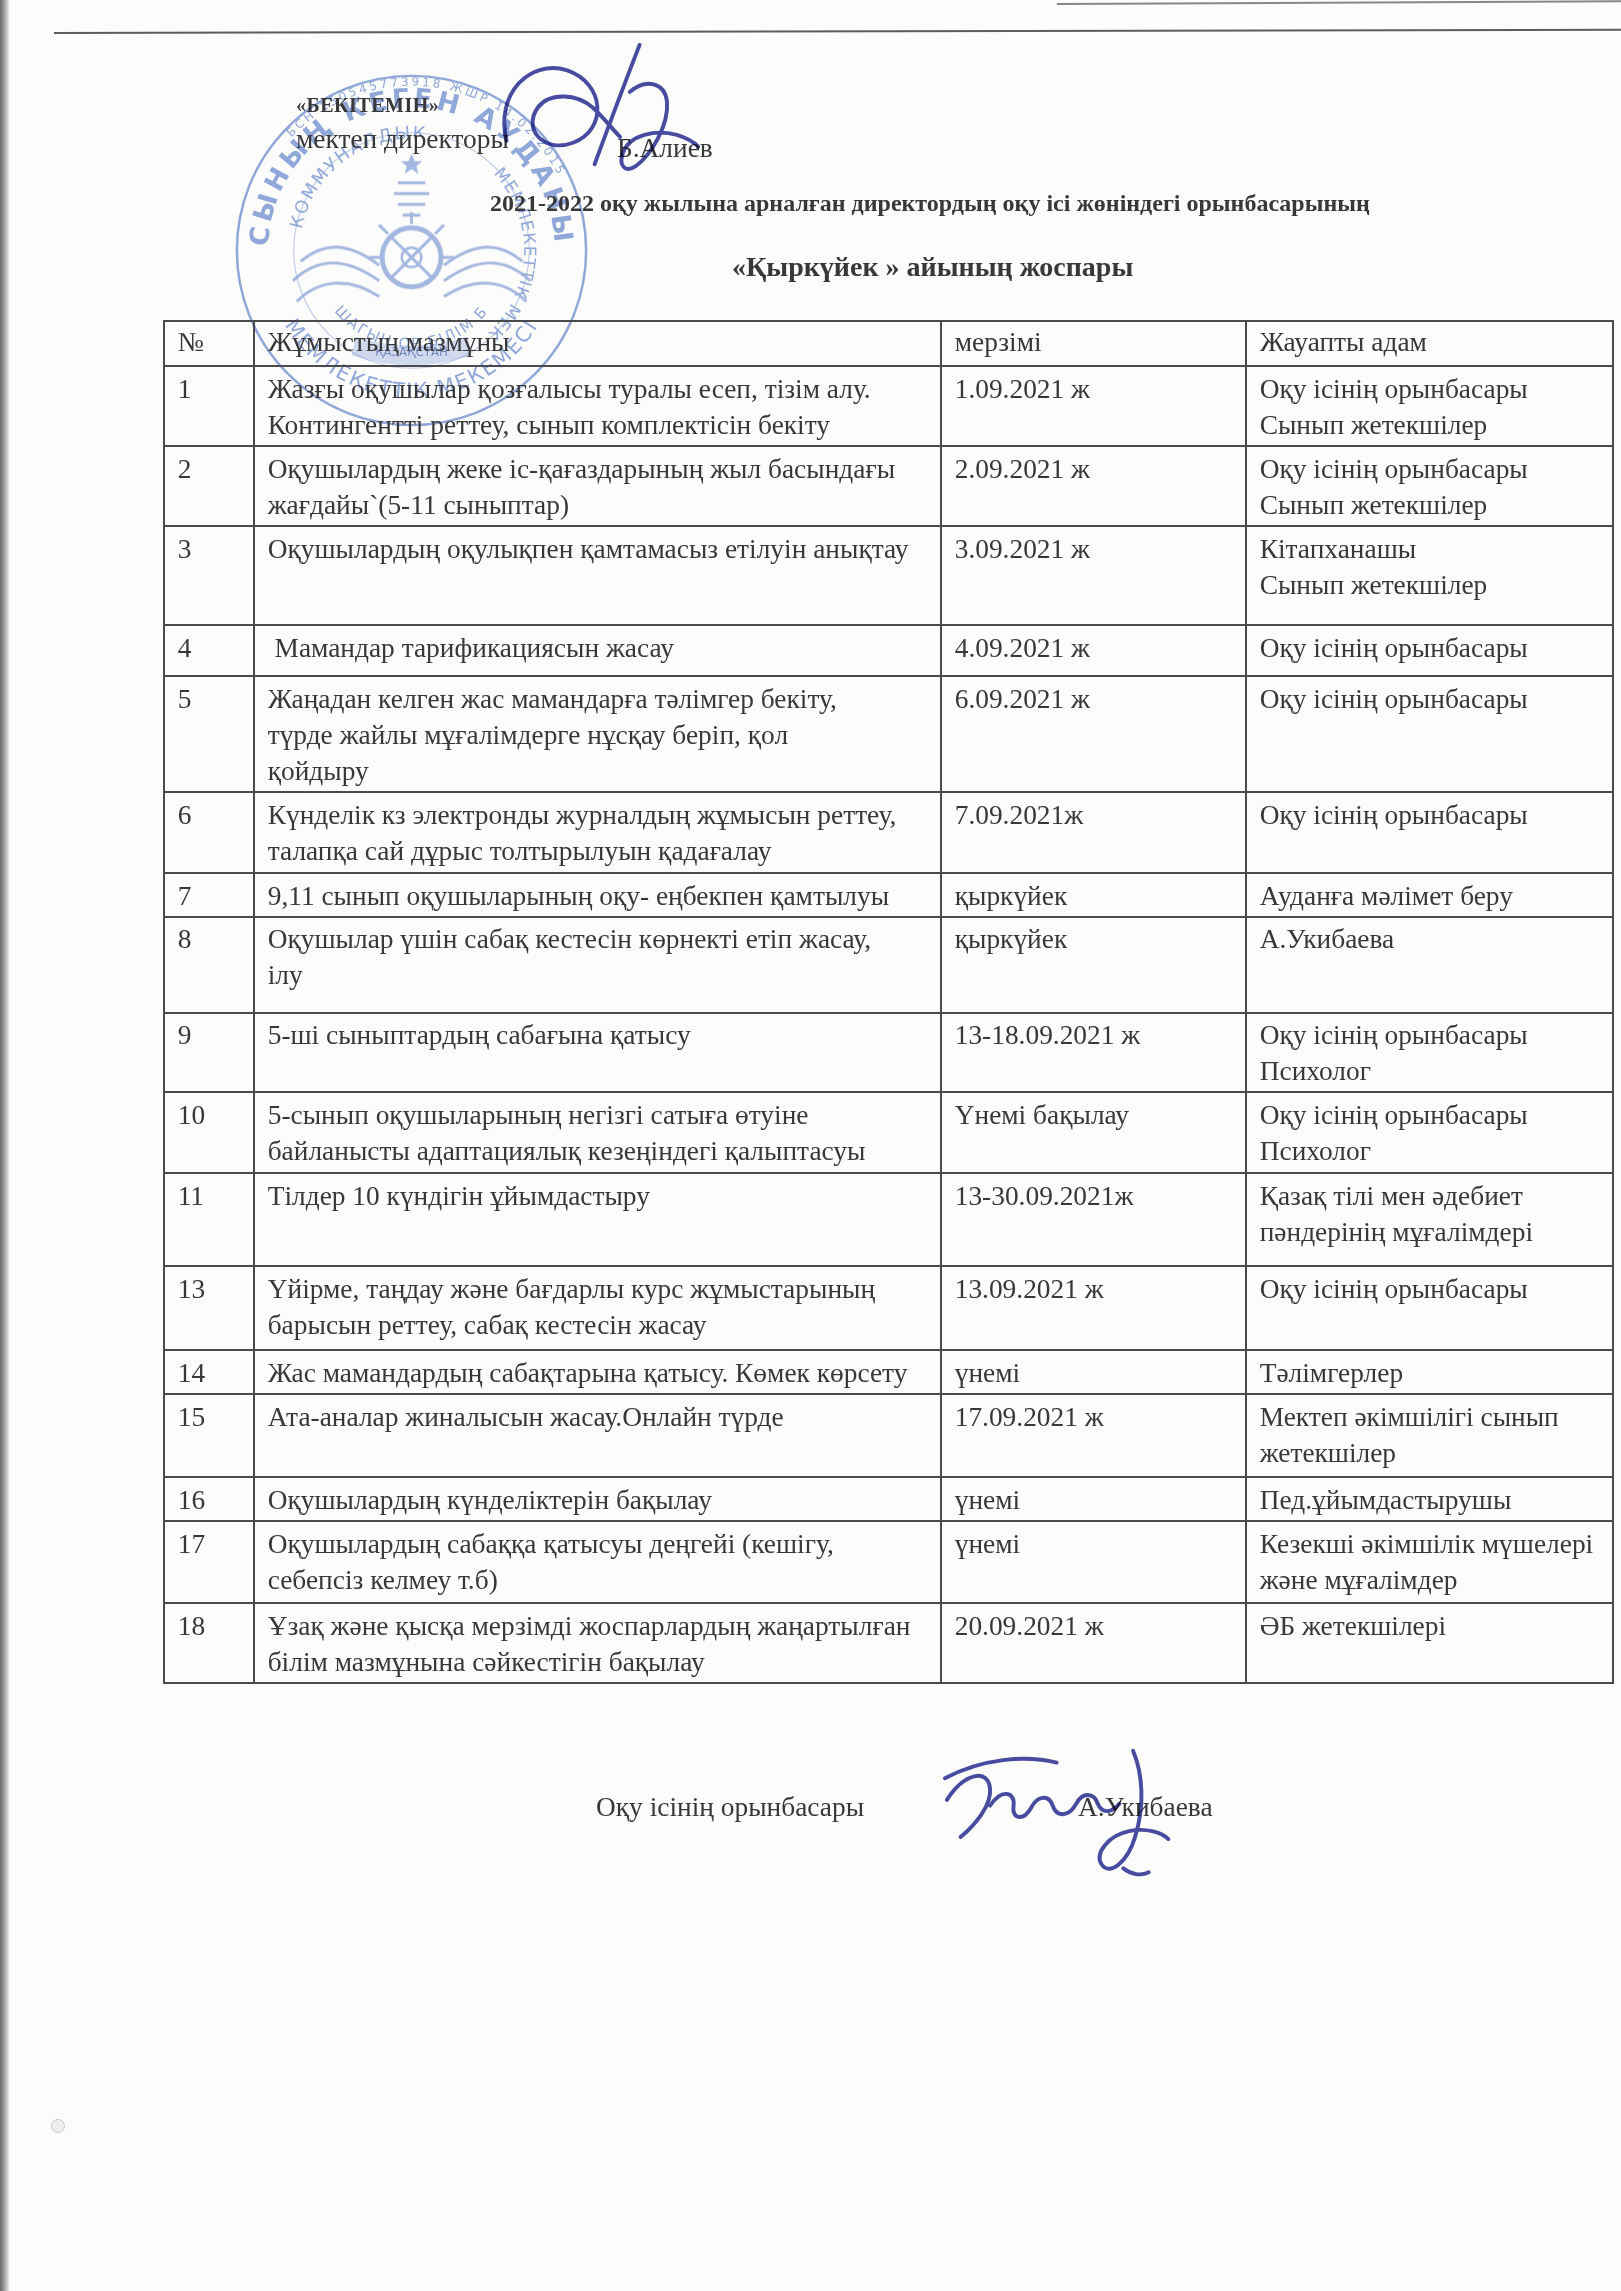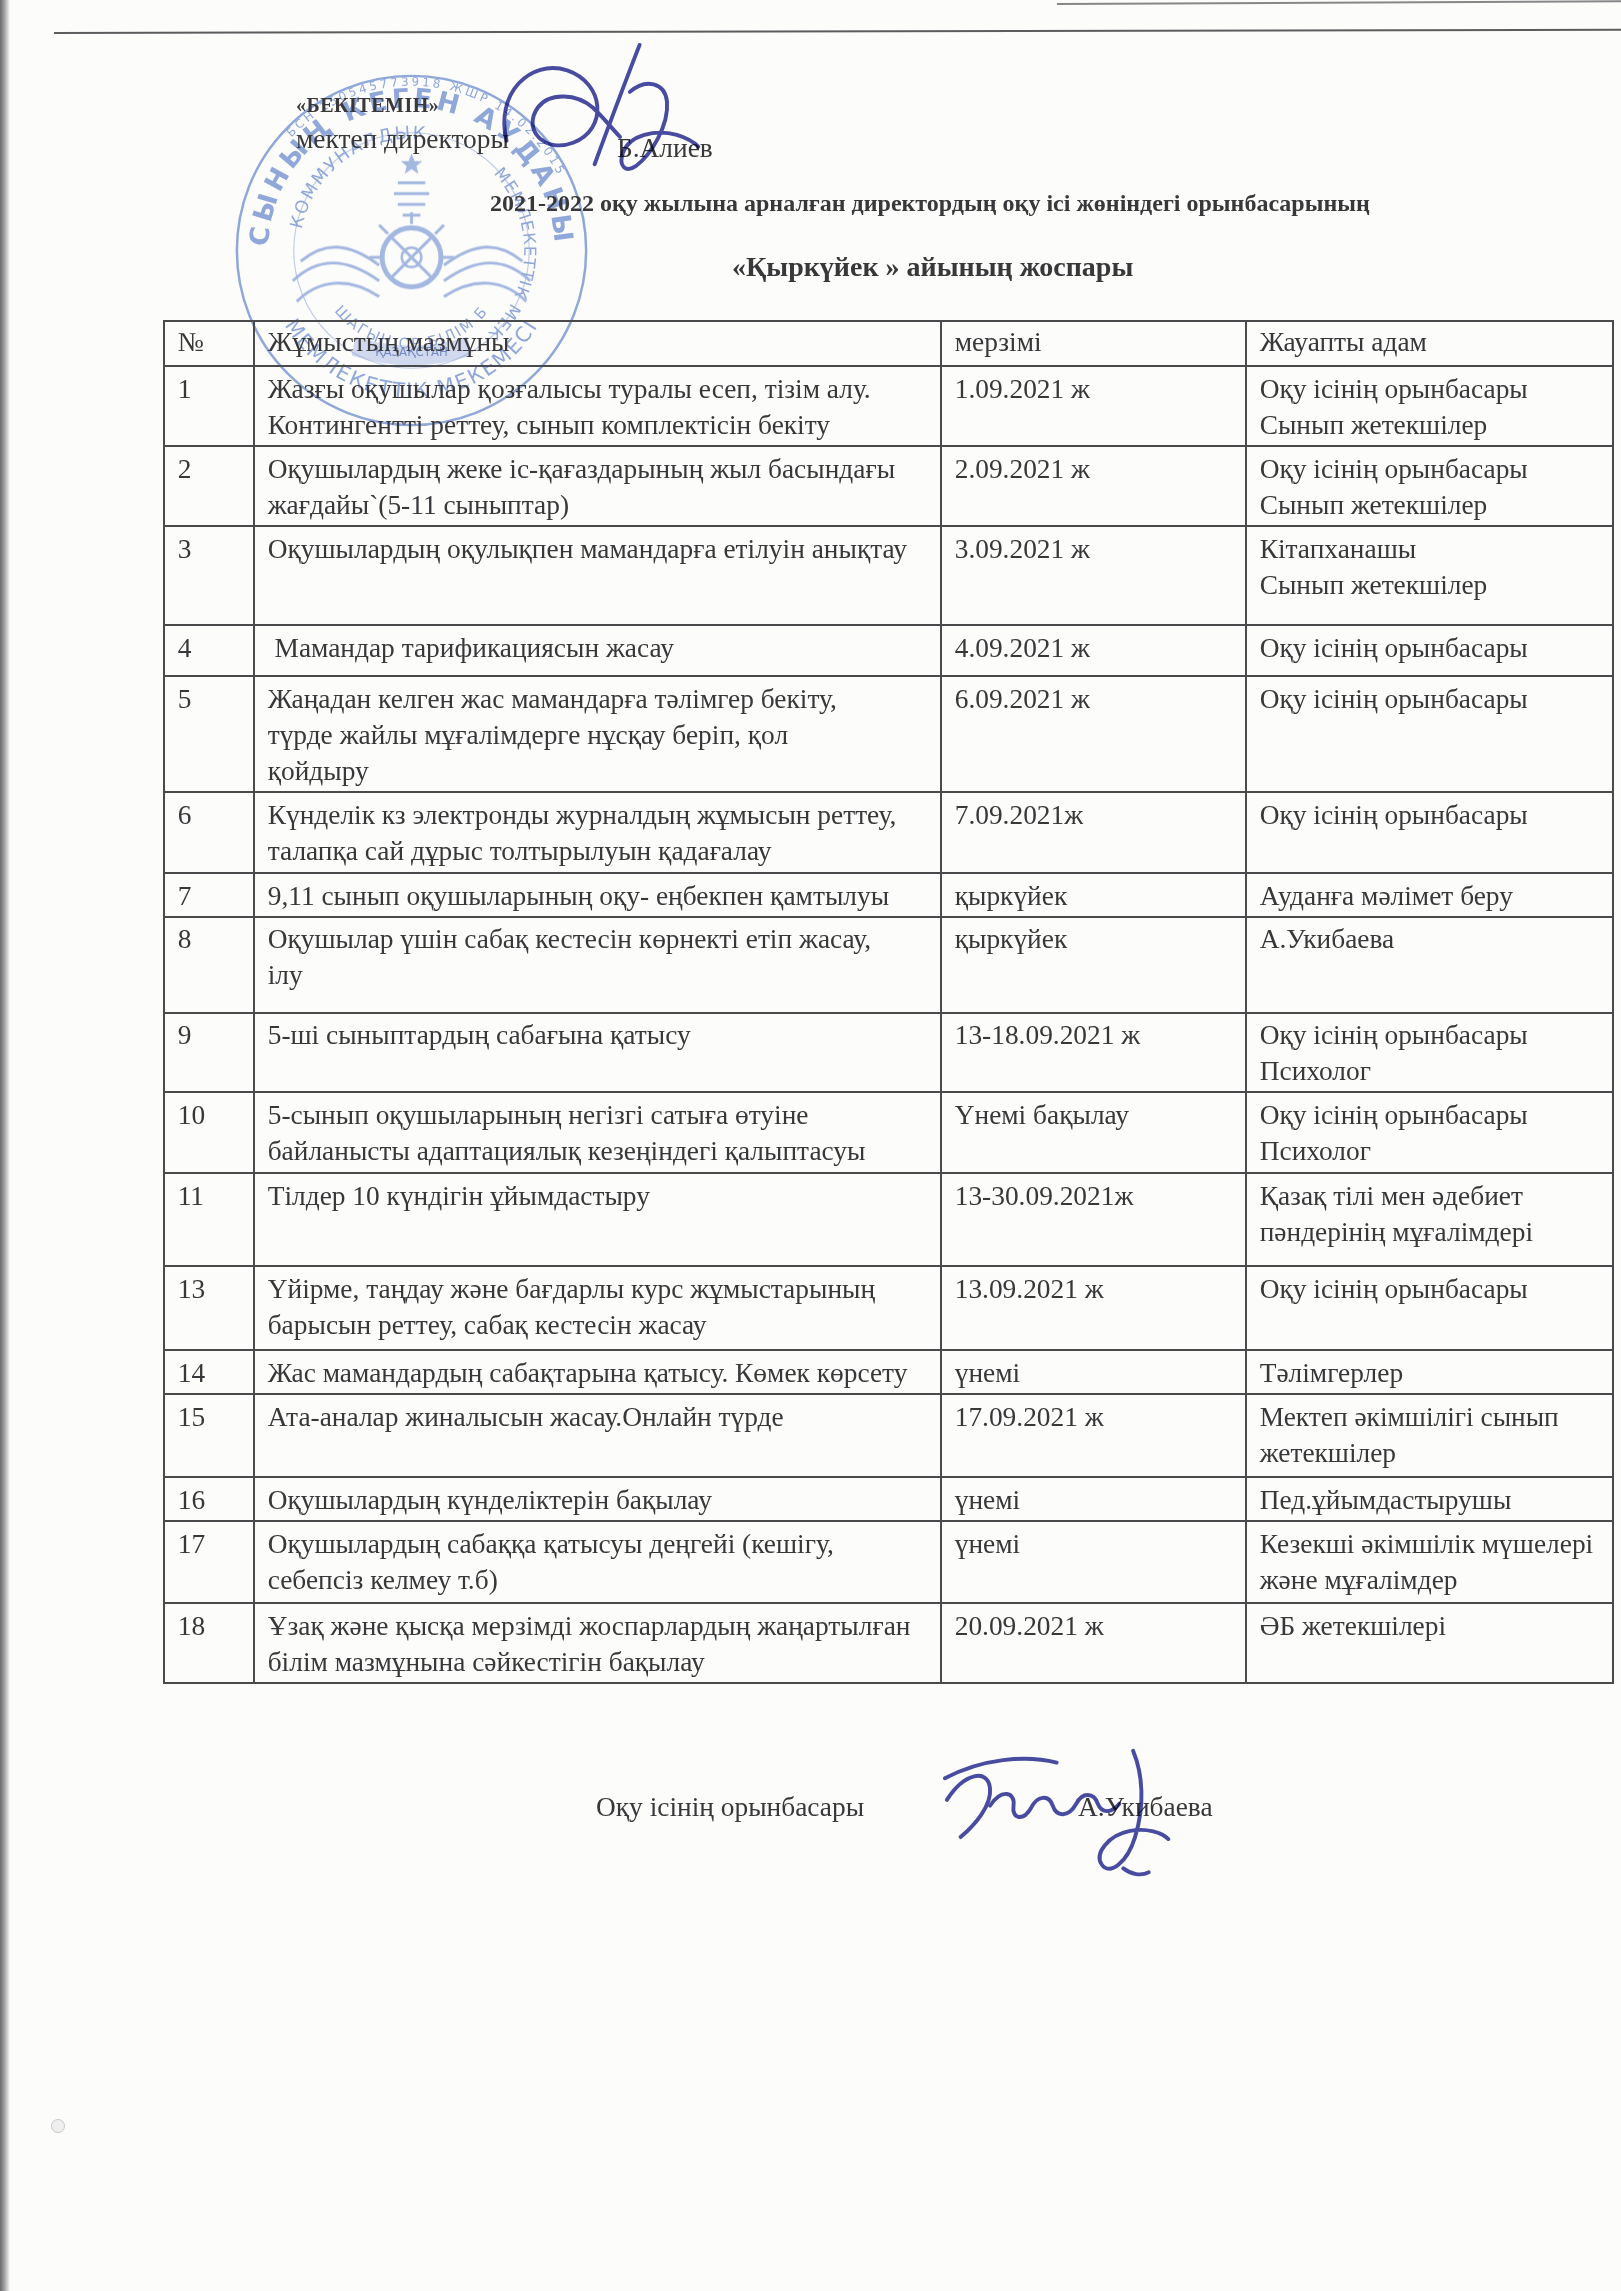--- a/index.html
+++ b/index.html
@@ -177,21 +177,21 @@
           <td>
             <div class="cell-line">Оқу ісінің орынбасары</div>
             <div class="cell-line">Сынып жетекшілер</div>
           </td>
         </tr>
         <tr style="height: 99px;">
           <td>
             <div class="cell-line">3</div>
           </td>
           <td>
-            <div class="cell-line">Оқушылардың оқулықпен мамандарға етілуін анықтау</div>
+            <div class="cell-line">Оқушылардың оқулықпен қамтамасыз етілуін анықтау</div>
           </td>
           <td>
             <div class="cell-line">3.09.2021 ж</div>
           </td>
           <td>
             <div class="cell-line">Кітапханашы</div>
             <div class="cell-line">Сынып жетекшілер</div>
           </td>
         </tr>
         <tr style="height: 51px;">

